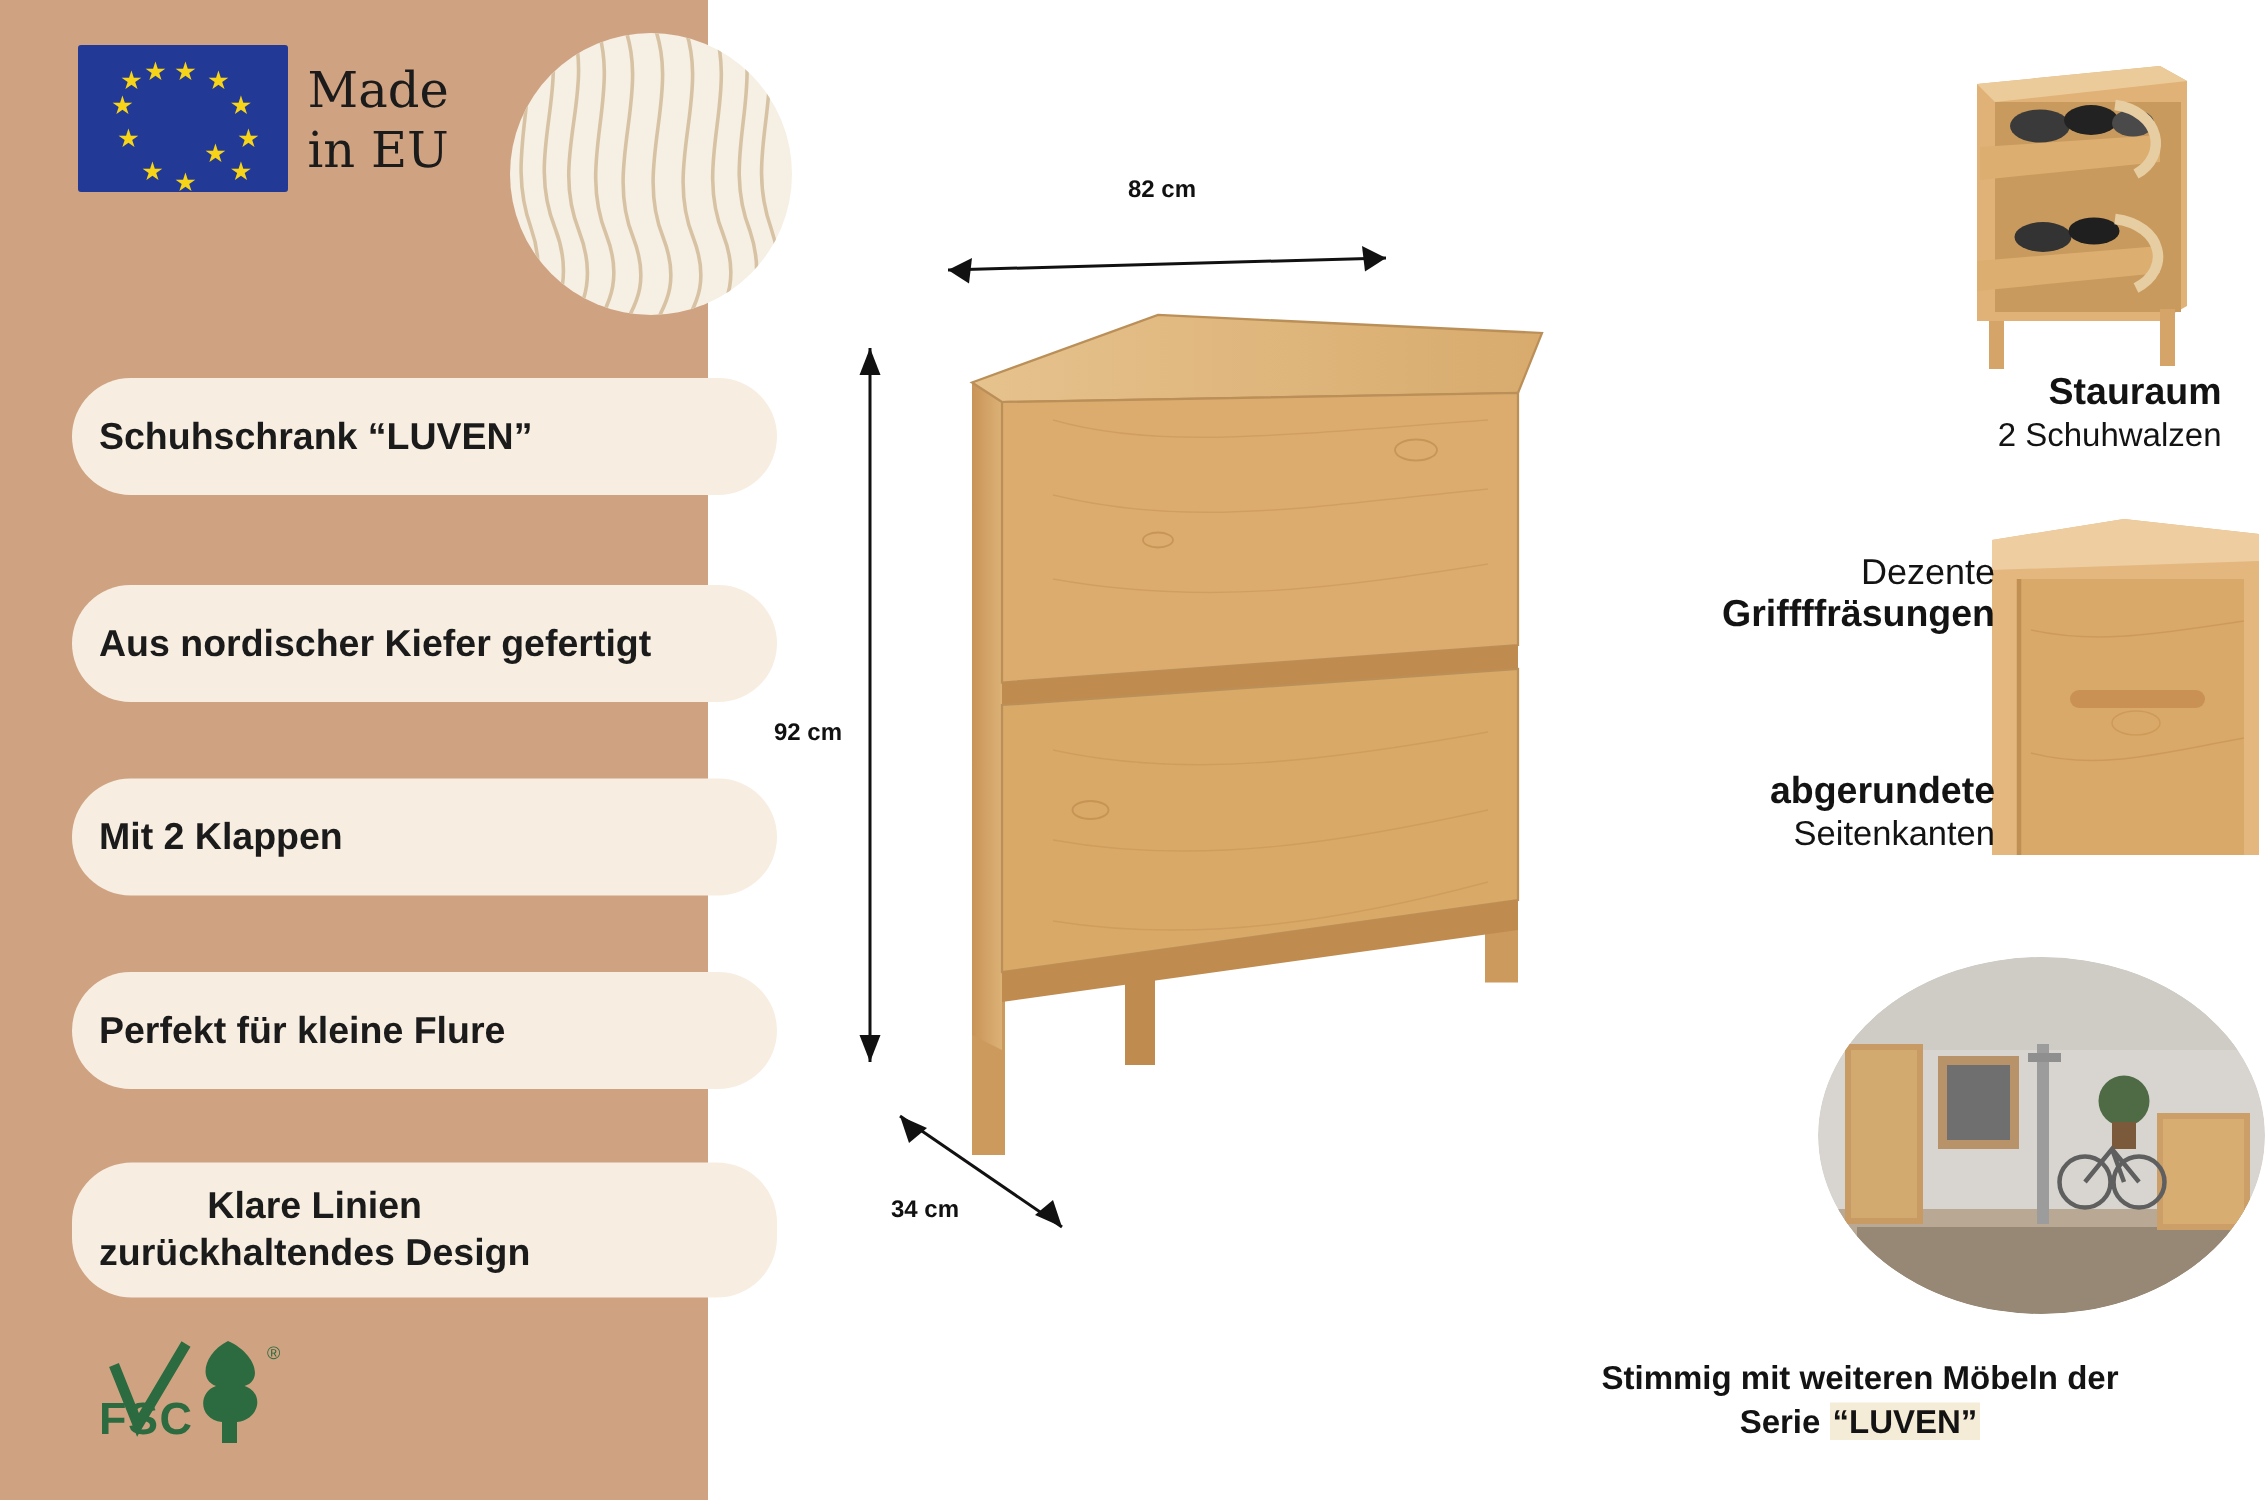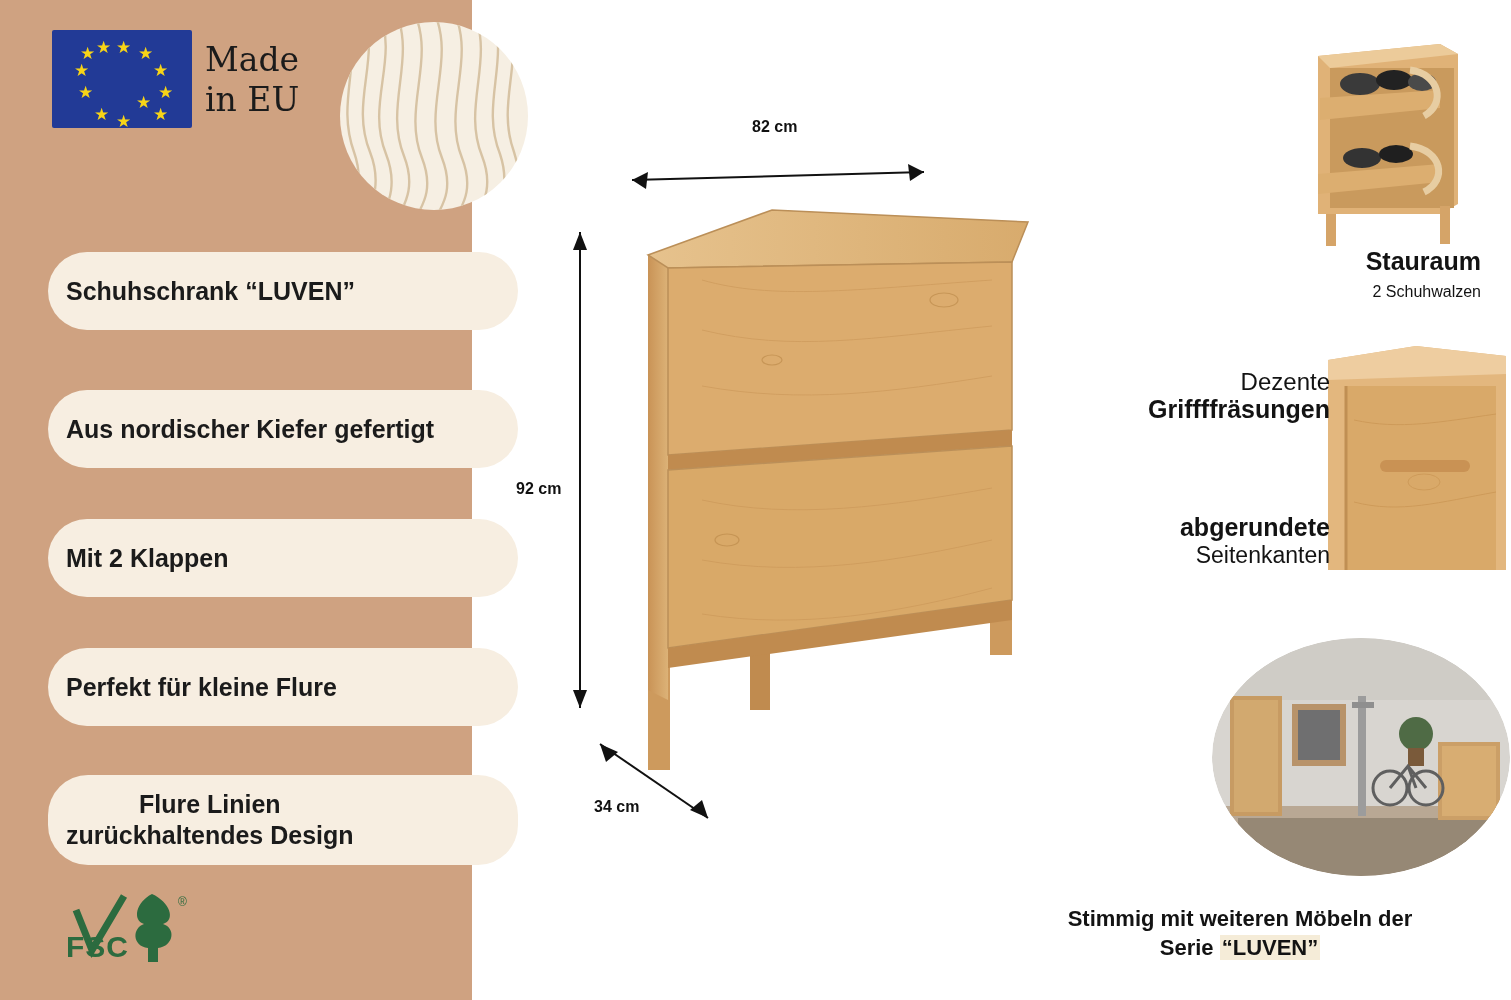--- a/index.html
+++ b/index.html
@@ -137,21 +137,21 @@
       <span>Aus nordischer Kiefer gefertigt</span>
     </div>
     <div class="pill" style="top:519px;">
       <span>Mit 2 Klappen</span>
     </div>
     <div class="pill" style="top:648px;">
       <span>Perfekt für kleine Flure</span>
     </div>
     <div class="pill two-line" style="top:775px;">
       <div>
-        <span>Flure Linien</span><br>
+        <span>Klare Linien</span><br>
         <span>zurückhaltendes Design</span>
       </div>
     </div>
 
     <div class="fsc">
       <svg width="130" height="95" viewBox="0 0 130 95">
         <path d="M10 20 L26 60 L58 6" fill="none" stroke="#2c6b3f" stroke-width="7"></path>
         <path d="M86 4 C 70 12, 66 30, 78 34 C 66 38, 66 56, 82 58 L82 72 L92 72 L92 58 C108 56, 110 38, 97 34 C 110 30, 104 12, 86 4 Z" fill="#2c6b3f"></path>
         <text x="112" y="16" font-size="12" fill="#2c6b3f" font-family="Liberation Sans, sans-serif">®</text>
       </svg>
@@ -251,21 +251,21 @@
         <path d="M120 36 C 150 40, 156 70, 134 82" fill="none" stroke="#e7cda2" stroke-width="7"></path>
         <path d="M120 112 C 152 116, 158 146, 134 158" fill="none" stroke="#e7cda2" stroke-width="7"></path>
 
         <rect x="36" y="180" width="10" height="32" fill="#d5a468"></rect>
         <rect x="150" y="172" width="10" height="38" fill="#d5a468"></rect>
       </svg>
     </div>
 
     <div class="right-caption" style="right:30px;top:232px;width:330px;">
       <b style="font-size:25px;">Stauraum</b><br>
-      <span style="font-size:16px;">2 Schuhwalzen</span>
+      <span style="font-size:22px;">2 Schuhwalzen</span>
     </div>
 
     <div class="photo" style="left:230px;top:318px;width:190px;height:240px;">
       <svg width="190" height="240" viewBox="0 0 190 240">
         <rect x="0" y="0" width="190" height="240" fill="#ffffff"></rect>
         <path d="M8 26 L96 12 L186 22 L186 236 L8 236 Z" fill="#e3b77e"></path>
         <path d="M8 26 L96 12 L186 22 L186 40 L8 46 Z" fill="#eecda0"></path>
         <rect x="26" y="52" width="150" height="184" fill="#d9a969"></rect>
         <path d="M26 52 L26 236" stroke="#c08f53" stroke-width="3"></path>
         <rect x="60" y="126" width="90" height="12" rx="6" fill="#c99254"></rect>

